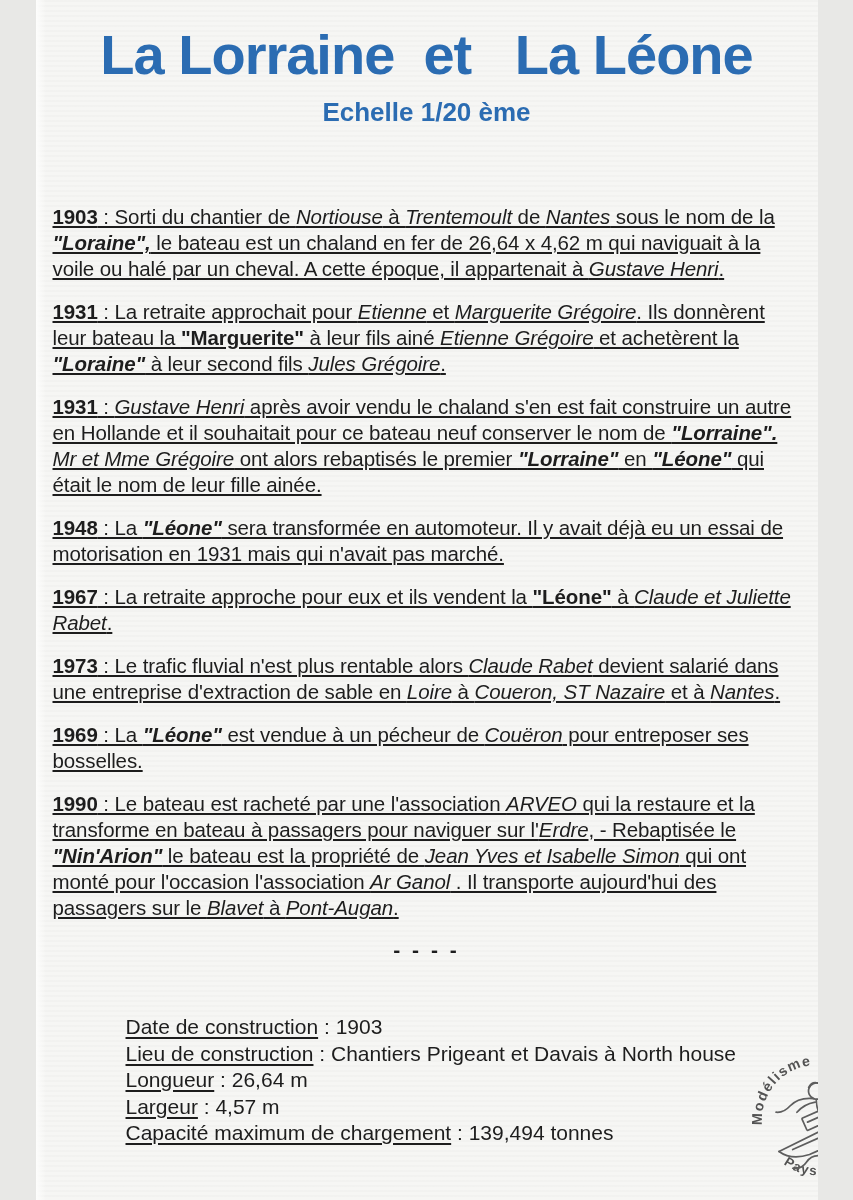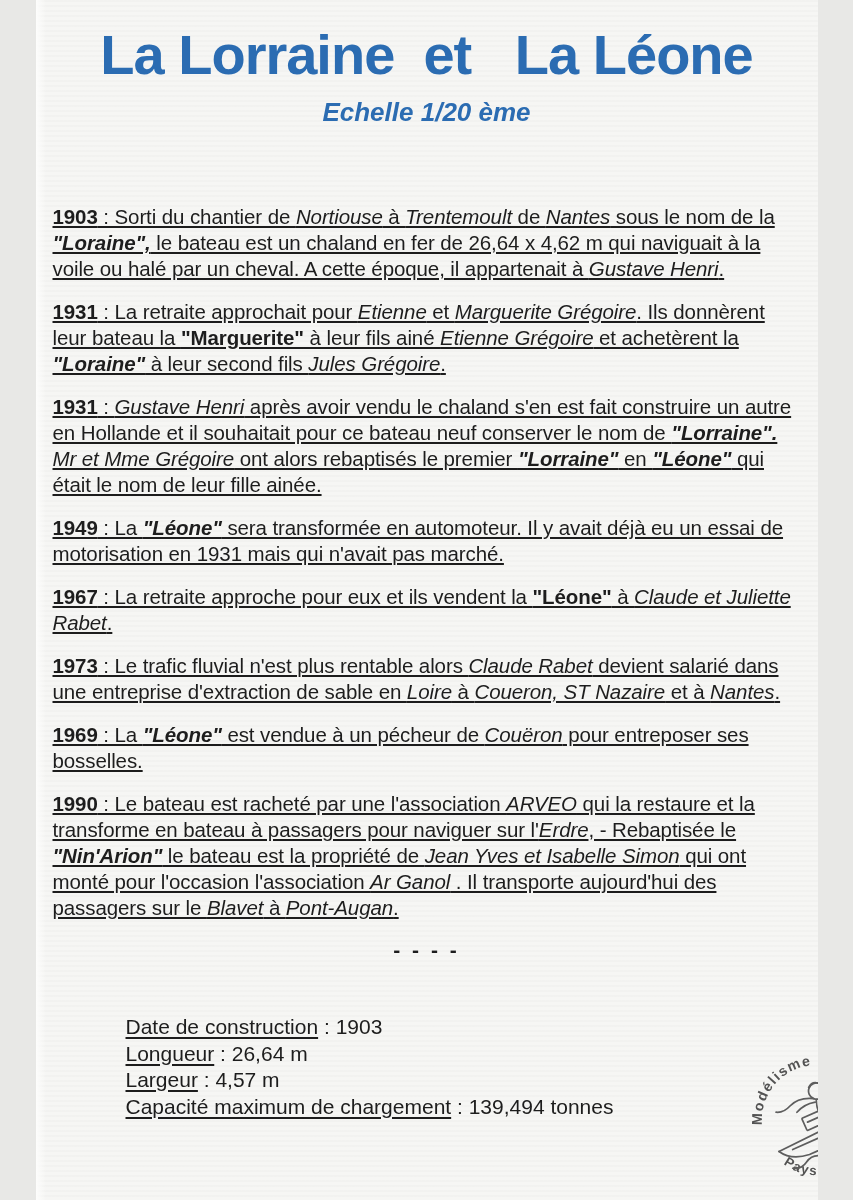--- a/index.html
+++ b/index.html
@@ -24,21 +24,20 @@
     font-weight:bold;
     letter-spacing:-1px;
     white-space:pre;
     color:#2b6cb2;
   }
   .subtitle{
     margin-top:11px;
     text-align:center;
     font-size:26px;
     font-weight:bold;
-    font-style:italic;
     color:#2b6cb2;
   }
   .history{
     margin:76px 14px 0 17px;
     font-size:20.5px;
     line-height:26px;
     letter-spacing:-0.1px;
     text-decoration:underline;
   }
   .para{margin:0 0 17px 0;}
@@ -82,31 +81,32 @@
 
 <div class="page">
 
   <h1 class="title">La Lorraine  et   La Léone</h1>
   <div class="subtitle">Echelle 1/20 ème</div>
 
   <div class="history">
     <p class="para"><span class="seg-b">1903</span><span class="seg-n"> : Sorti du chantier de </span><span class="seg-i">Nortiouse</span><span class="seg-n"> à </span><span class="seg-i">Trentemoult</span><span class="seg-n"> de </span><span class="seg-i">Nantes</span><span class="seg-n"> sous le nom de la </span><span class="seg-bi">"Loraine",</span><span class="seg-n"> le bateau est un chaland en fer de 26,64 x 4,62 m qui naviguait à la voile ou halé par un cheval. A cette époque, il appartenait à </span><span class="seg-i">Gustave Henri</span><span class="seg-n">.</span></p>
     <p class="para"><span class="seg-b">1931</span><span class="seg-n"> : La retraite approchait pour </span><span class="seg-i">Etienne</span><span class="seg-n"> et </span><span class="seg-i">Marguerite Grégoire</span><span class="seg-n">. Ils donnèrent leur bateau la </span><span class="seg-b">"Marguerite"</span><span class="seg-n"> à leur fils ainé </span><span class="seg-i">Etienne Grégoire</span><span class="seg-n"> et achetèrent la </span><span class="seg-bi">"Loraine"</span><span class="seg-n"> à leur second fils </span><span class="seg-i">Jules Grégoire</span><span class="seg-n">.</span></p>
     <p class="para"><span class="seg-b">1931</span><span class="seg-n"> : </span><span class="seg-i">Gustave Henri</span><span class="seg-n"> après avoir vendu le chaland s'en est fait construire un autre en Hollande et il souhaitait pour ce bateau neuf conserver le nom de </span><span class="seg-bi">"Lorraine".</span><span class="seg-n"> </span><span class="seg-i">Mr et Mme Grégoire</span><span class="seg-n"> ont alors rebaptisés le premier </span><span class="seg-bi">"Lorraine"</span><span class="seg-n"> en </span><span class="seg-bi">"Léone"</span><span class="seg-n"> qui était le nom de leur fille ainée.</span></p>
-    <p class="para"><span class="seg-b">1949</span><span class="seg-n"> : La </span><span class="seg-bi">"Léone"</span><span class="seg-n"> sera transformée en automoteur. Il y avait déjà eu un essai de motorisation en 1931 mais qui n'avait pas marché.</span></p>
+    <p class="para"><span class="seg-b">1948</span><span class="seg-n"> : La </span><span class="seg-bi">"Léone"</span><span class="seg-n"> sera transformée en automoteur. Il y avait déjà eu un essai de motorisation en 1931 mais qui n'avait pas marché.</span></p>
     <p class="para"><span class="seg-b">1967</span><span class="seg-n"> : La retraite approche pour eux et ils vendent la </span><span class="seg-b">"Léone"</span><span class="seg-n"> à </span><span class="seg-i">Claude et Juliette Rabet</span><span class="seg-n">.</span></p>
     <p class="para"><span class="seg-b">1973</span><span class="seg-n"> : Le trafic fluvial n'est plus rentable alors </span><span class="seg-i">Claude Rabet</span><span class="seg-n"> devient salarié dans une entreprise d'extraction de sable en </span><span class="seg-i">Loire</span><span class="seg-n"> à </span><span class="seg-i">Coueron, ST Nazaire</span><span class="seg-n"> et à </span><span class="seg-i">Nantes</span><span class="seg-n">.</span></p>
     <p class="para"><span class="seg-b">1969</span><span class="seg-n"> : La </span><span class="seg-bi">"Léone"</span><span class="seg-n"> est vendue à un pécheur de </span><span class="seg-i">Couëron</span><span class="seg-n"> pour entreposer ses bosselles.</span></p>
     <p class="para"><span class="seg-b">1990</span><span class="seg-n"> : Le bateau est racheté par une l'association </span><span class="seg-i">ARVEO</span><span class="seg-n"> qui la restaure et la transforme en bateau à passagers pour naviguer sur l'</span><span class="seg-i">Erdre</span><span class="seg-n">, - Rebaptisée le </span><span class="seg-bi">"Nin'Arion"</span><span class="seg-n"> le bateau est la propriété de </span><span class="seg-i">Jean Yves et Isabelle Simon</span><span class="seg-n"> qui ont monté pour l'occasion l'association </span><span class="seg-i">Ar Ganol</span><span class="seg-n"> . Il transporte aujourd'hui des passagers sur le </span><span class="seg-i">Blavet</span><span class="seg-n"> à </span><span class="seg-i">Pont-Augan</span><span class="seg-n">.</span></p>
   </div>
 
   <div class="separator">- - - -</div>
 
   <div class="specs">
       <div class="spec-row"><span class="spec-label">Date de construction</span><span> : </span><span class="spec-value">1903</span></div>
+      <div class="spec-row"><span class="spec-label">Lieu de construction</span><span> : </span><span class="spec-value">Chantiers Prigeant et Davais à North house</span></div>
       <div class="spec-row"><span class="spec-label">Longueur</span><span> : </span><span class="spec-value">26,64 m</span></div>
       <div class="spec-row"><span class="spec-label">Largeur</span><span> : </span><span class="spec-value">4,57 m</span></div>
       <div class="spec-row"><span class="spec-label">Capacité maximum de chargement</span><span> : </span><span class="spec-value">139,494 tonnes</span></div>
     </div>
 
   <svg class="stamp" viewBox="0 0 160 160" xmlns="http://www.w3.org/2000/svg">
     <defs>
       <path id="arcTop" d="M 22.9 69.9 A 58 58 0 0 1 137.1 69.9" fill="none"></path>
       <path id="arcBottom" d="M 27.4 104.5 A 58 58 0 0 0 132.6 104.5" fill="none"></path>
     </defs>

